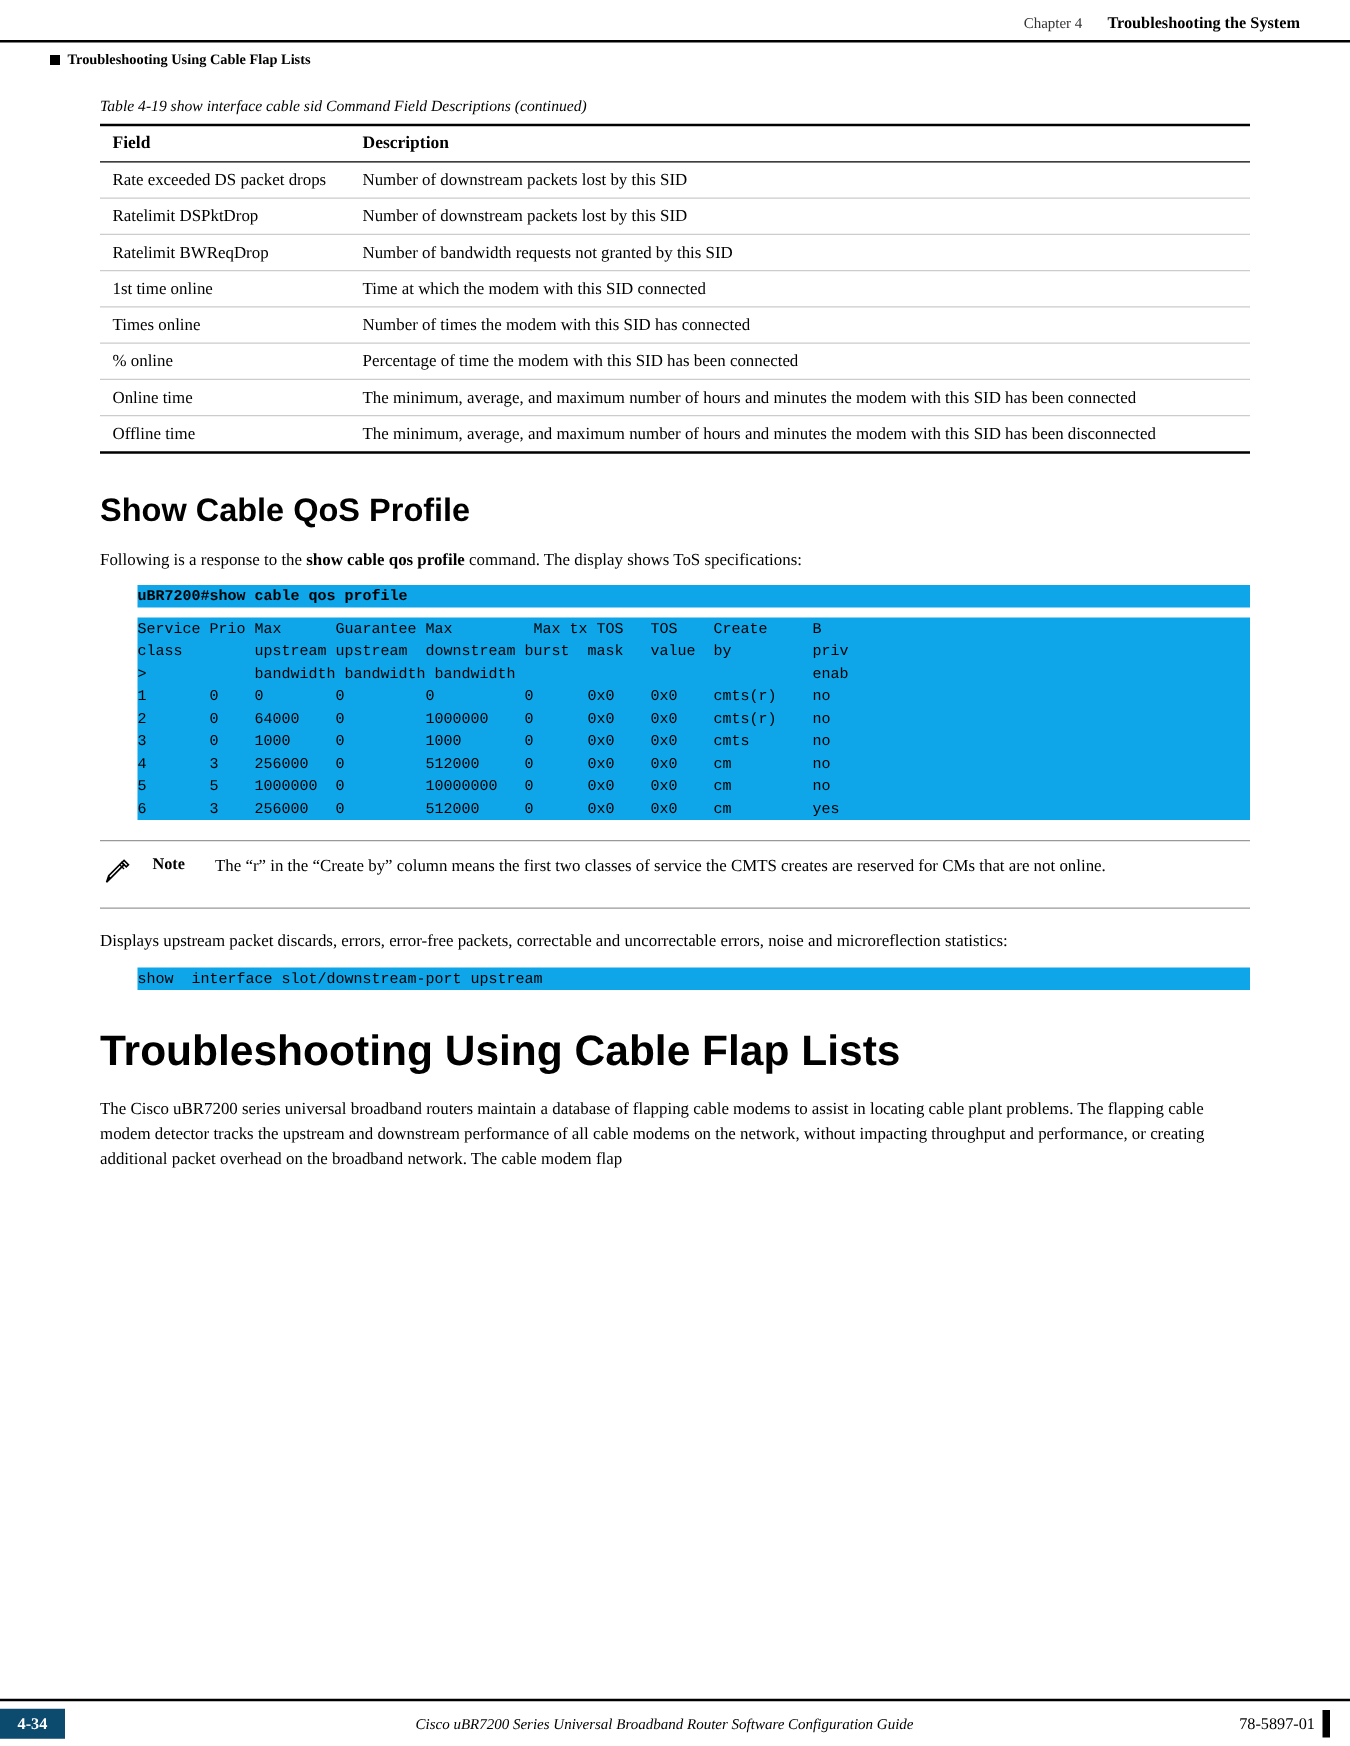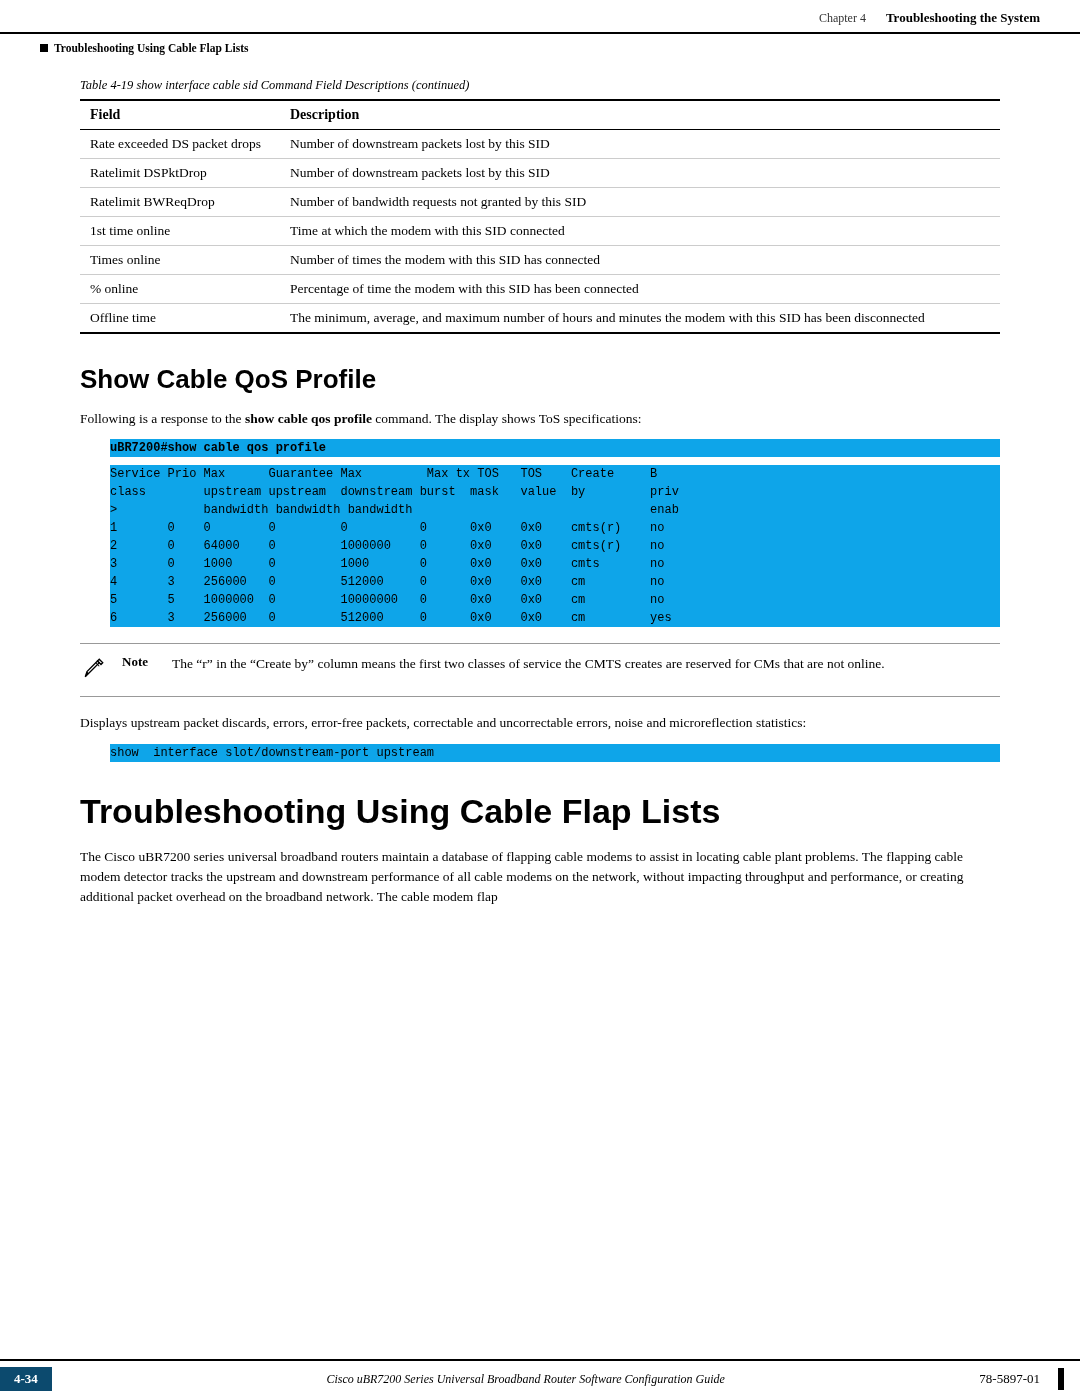--- a/index.html
+++ b/index.html
@@ -171,21 +171,21 @@
       flex: 1;
       text-align: center;
       font-size: 12px;
       font-style: italic;
     }
     .footer-right {
       font-size: 13px;
       padding-right: 16px;
       display: flex;
       align-items: center;
-      gap: 18px;
+      gap: 6px;
     }
     .footer-right-bar {
       width: 6px;
       height: 22px;
       background: #000;
     }
 
     
     .note-pencil-svg {
       width: 28px;
@@ -235,20 +235,24 @@
           <td class="col-field">1st time online</td>
           <td>Time at which the modem with this SID connected</td>
         </tr>
         <tr>
           <td class="col-field">Times online</td>
           <td>Number of times the modem with this SID has connected</td>
         </tr>
         <tr>
           <td class="col-field">% online</td>
           <td>Percentage of time the modem with this SID has been connected</td>
+        </tr>
+        <tr>
+          <td class="col-field">Online time</td>
+          <td>The minimum, average, and maximum number of hours and minutes the modem with this SID has been connected</td>
         </tr>
         <tr>
           <td class="col-field">Offline time</td>
           <td>The minimum, average, and maximum number of hours and minutes the modem with this SID has been disconnected</td>
         </tr>
       </tbody>
   </table>
 
   <h2 class="section-heading">Show Cable QoS Profile</h2>
 

